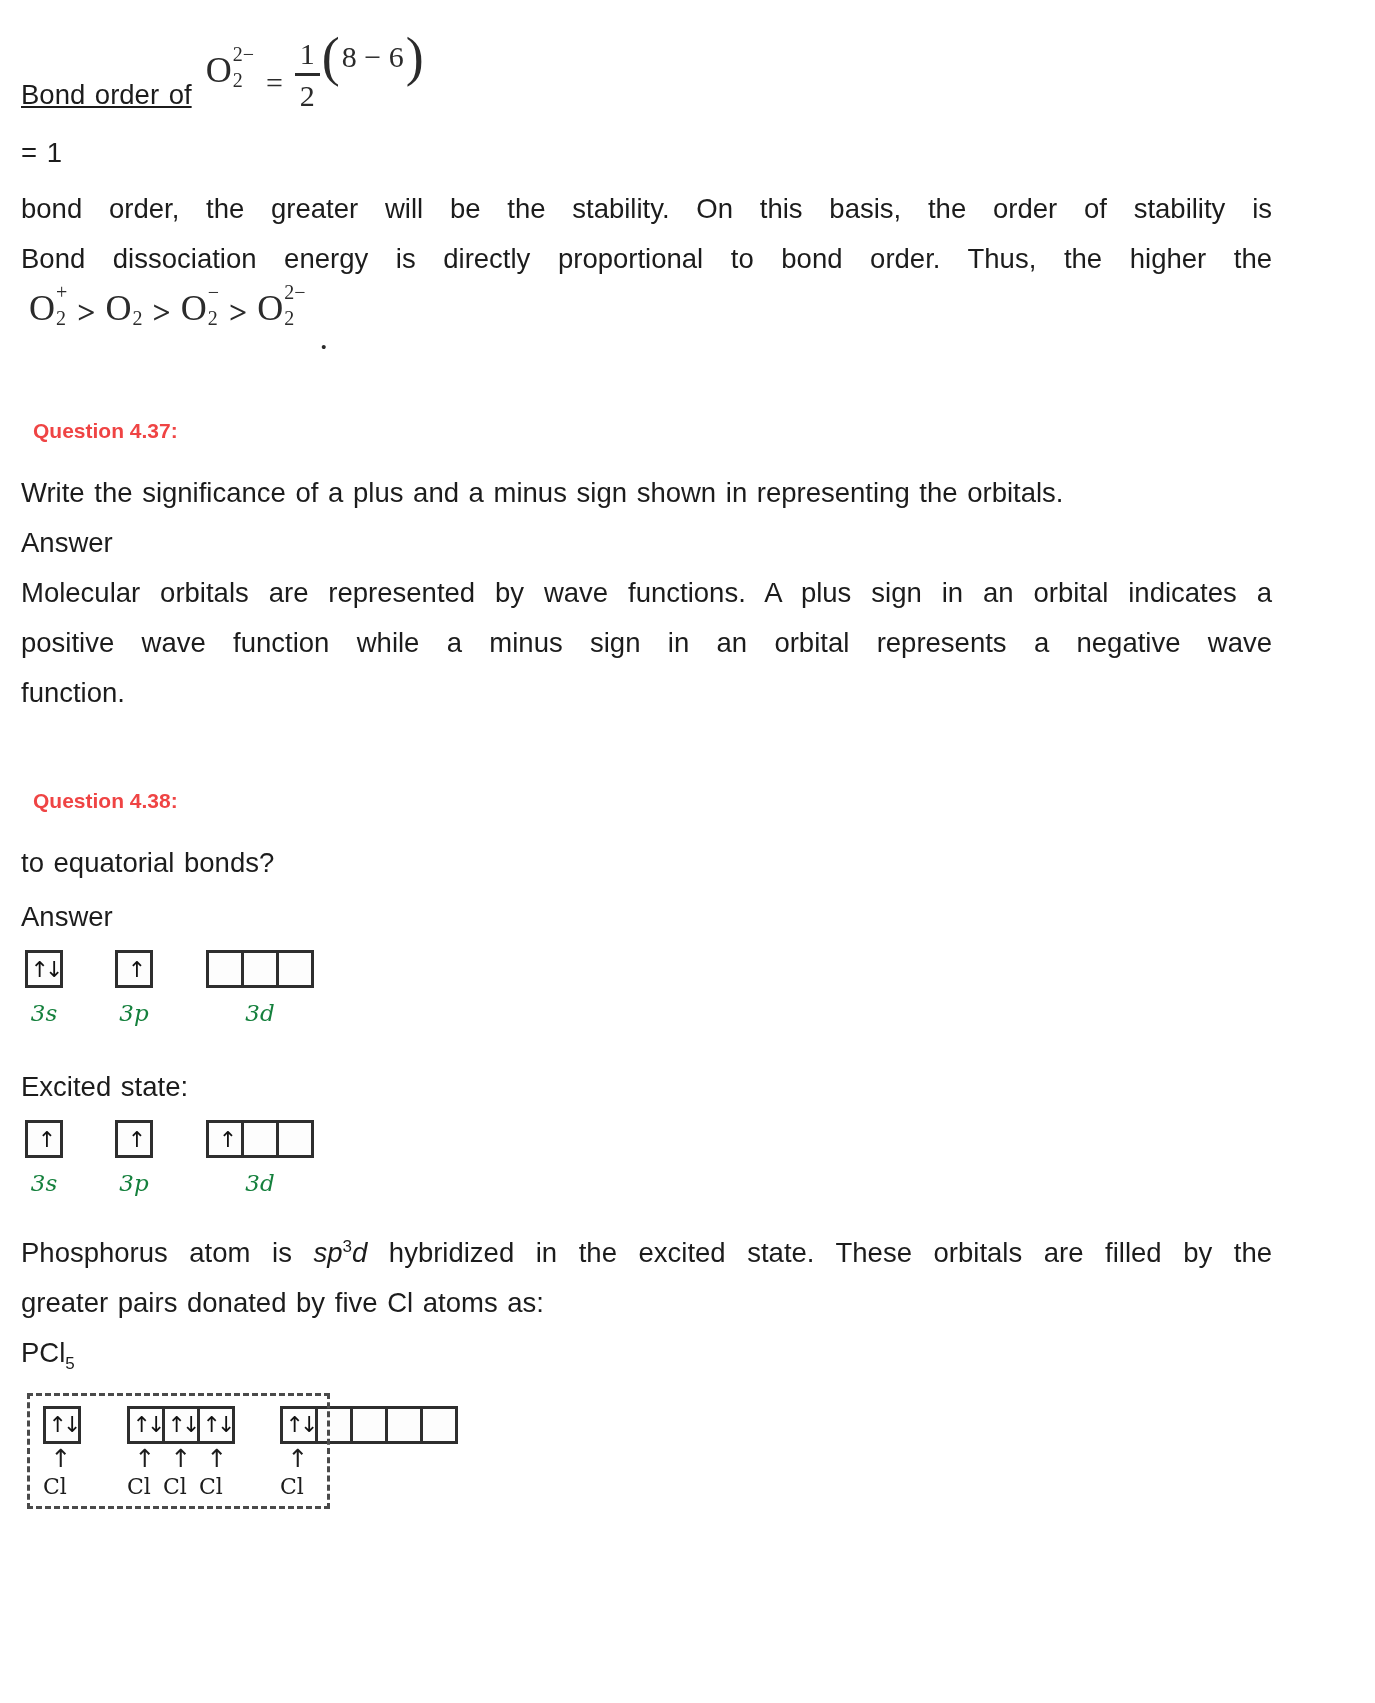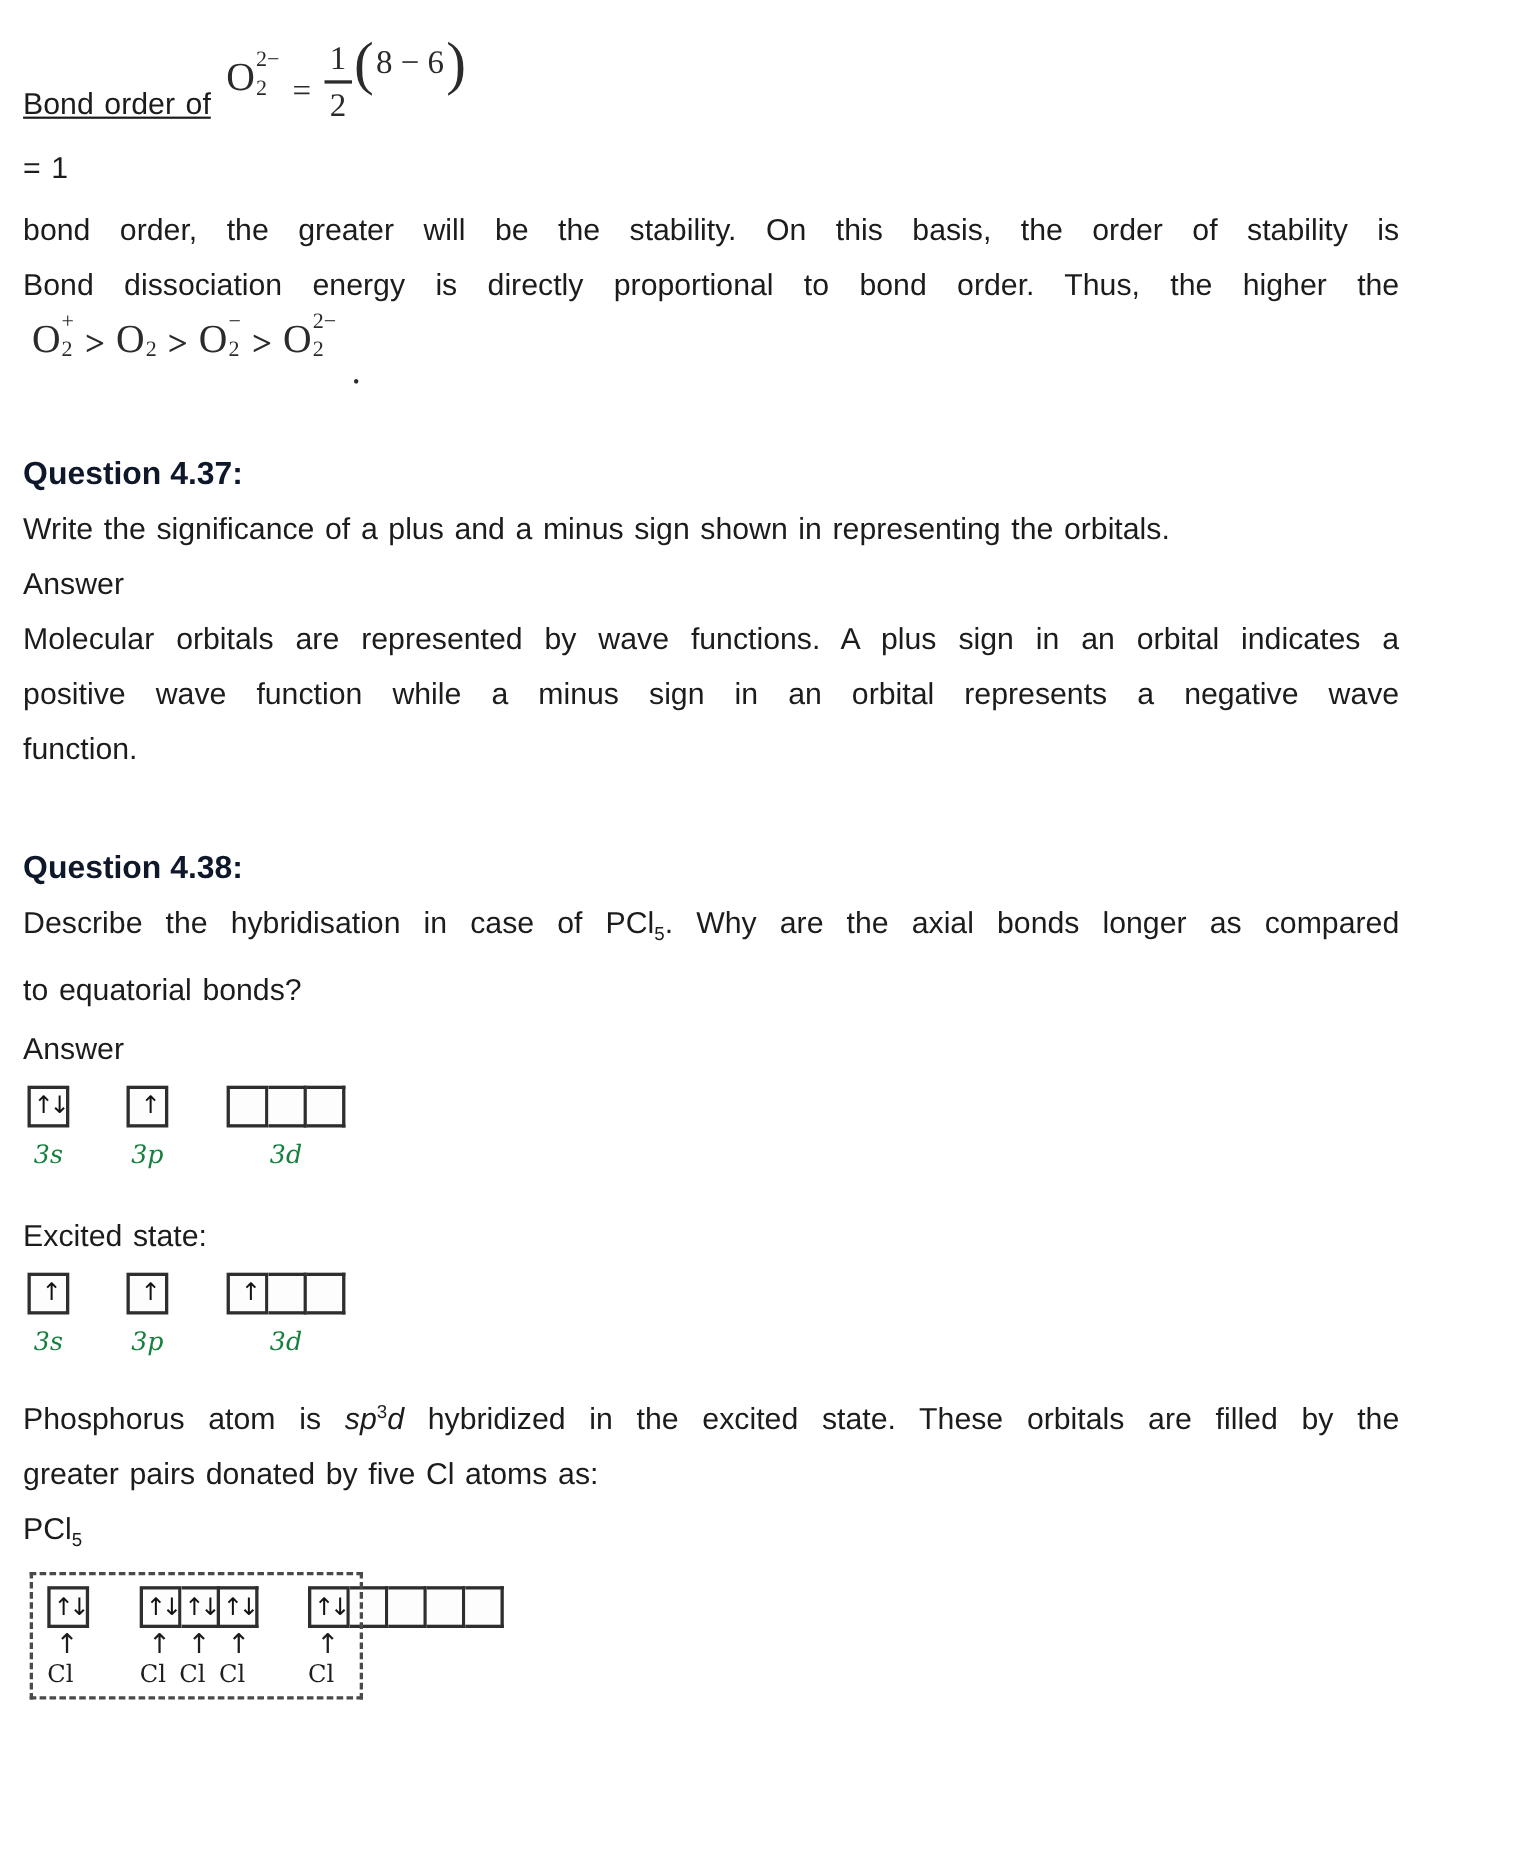--- a/index.html
+++ b/index.html
@@ -13,22 +13,22 @@
   .content { padding: 14px 103px 0 21px; }
 
   
   .bodyline {
     font-size: 27.5px; line-height: 50px; word-spacing: 2px;
     margin: 0;
   }
   .jline { text-align: justify; text-align-last: justify; }
   .lastline { text-align: left; text-align-last: left; }
   .qheading {
-    color: #0f172a; font-weight: bold; font-size: 29px; line-height: 50px;
-    margin: 0;
+    color: #ef4444; font-weight: bold; font-size: 21px; line-height: 50px;
+    margin: 12px;
   }
   .mt-block { margin-top: 58px; }
   sub { font-size: 0.62em; }
   sup { font-size: 0.62em; }
   .ital { font-style: italic; }
 
   
   .math { font-family: "Liberation Serif", "DejaVu Serif", serif; color: #2b2b2b; }
   .formula-line { display: flex; align-items: flex-end; height: 100px; }
   .formula-line .prefix { font-size: 27.5px; line-height: 38px; text-decoration: underline; }
@@ -163,21 +163,20 @@
   <p class="bodyline lastline">Write the significance of a plus and a minus sign shown in representing the orbitals.</p>
   <p class="bodyline lastline">Answer</p>
   <div>
     <div class="bodyline jline">Molecular orbitals are represented by wave functions. A plus sign in an orbital indicates a</div>
     <div class="bodyline jline">positive wave function while a minus sign in an orbital represents a negative wave</div>
     <div class="bodyline lastline">function.</div>
   </div>
 
   <p class="qheading mt-block">Question 4.38:</p>
   <div>
-    <div class="bodyline jline"><span>Describe the hybridisation in case of PCl</span><sub>5</sub><span>. Why are the axial bonds longer as compared</span></div>
     <div class="bodyline lastline">to equatorial bonds?</div>
   </div>
   <p class="bodyline lastline" style="margin-top:4px">Answer</p>
 
   <div class="odiagram">
     <div class="ounit">
       <div class="obox">↑↓</div>
       <div class="olabel">3s</div>
     </div>
     <div class="ounit u-p">

